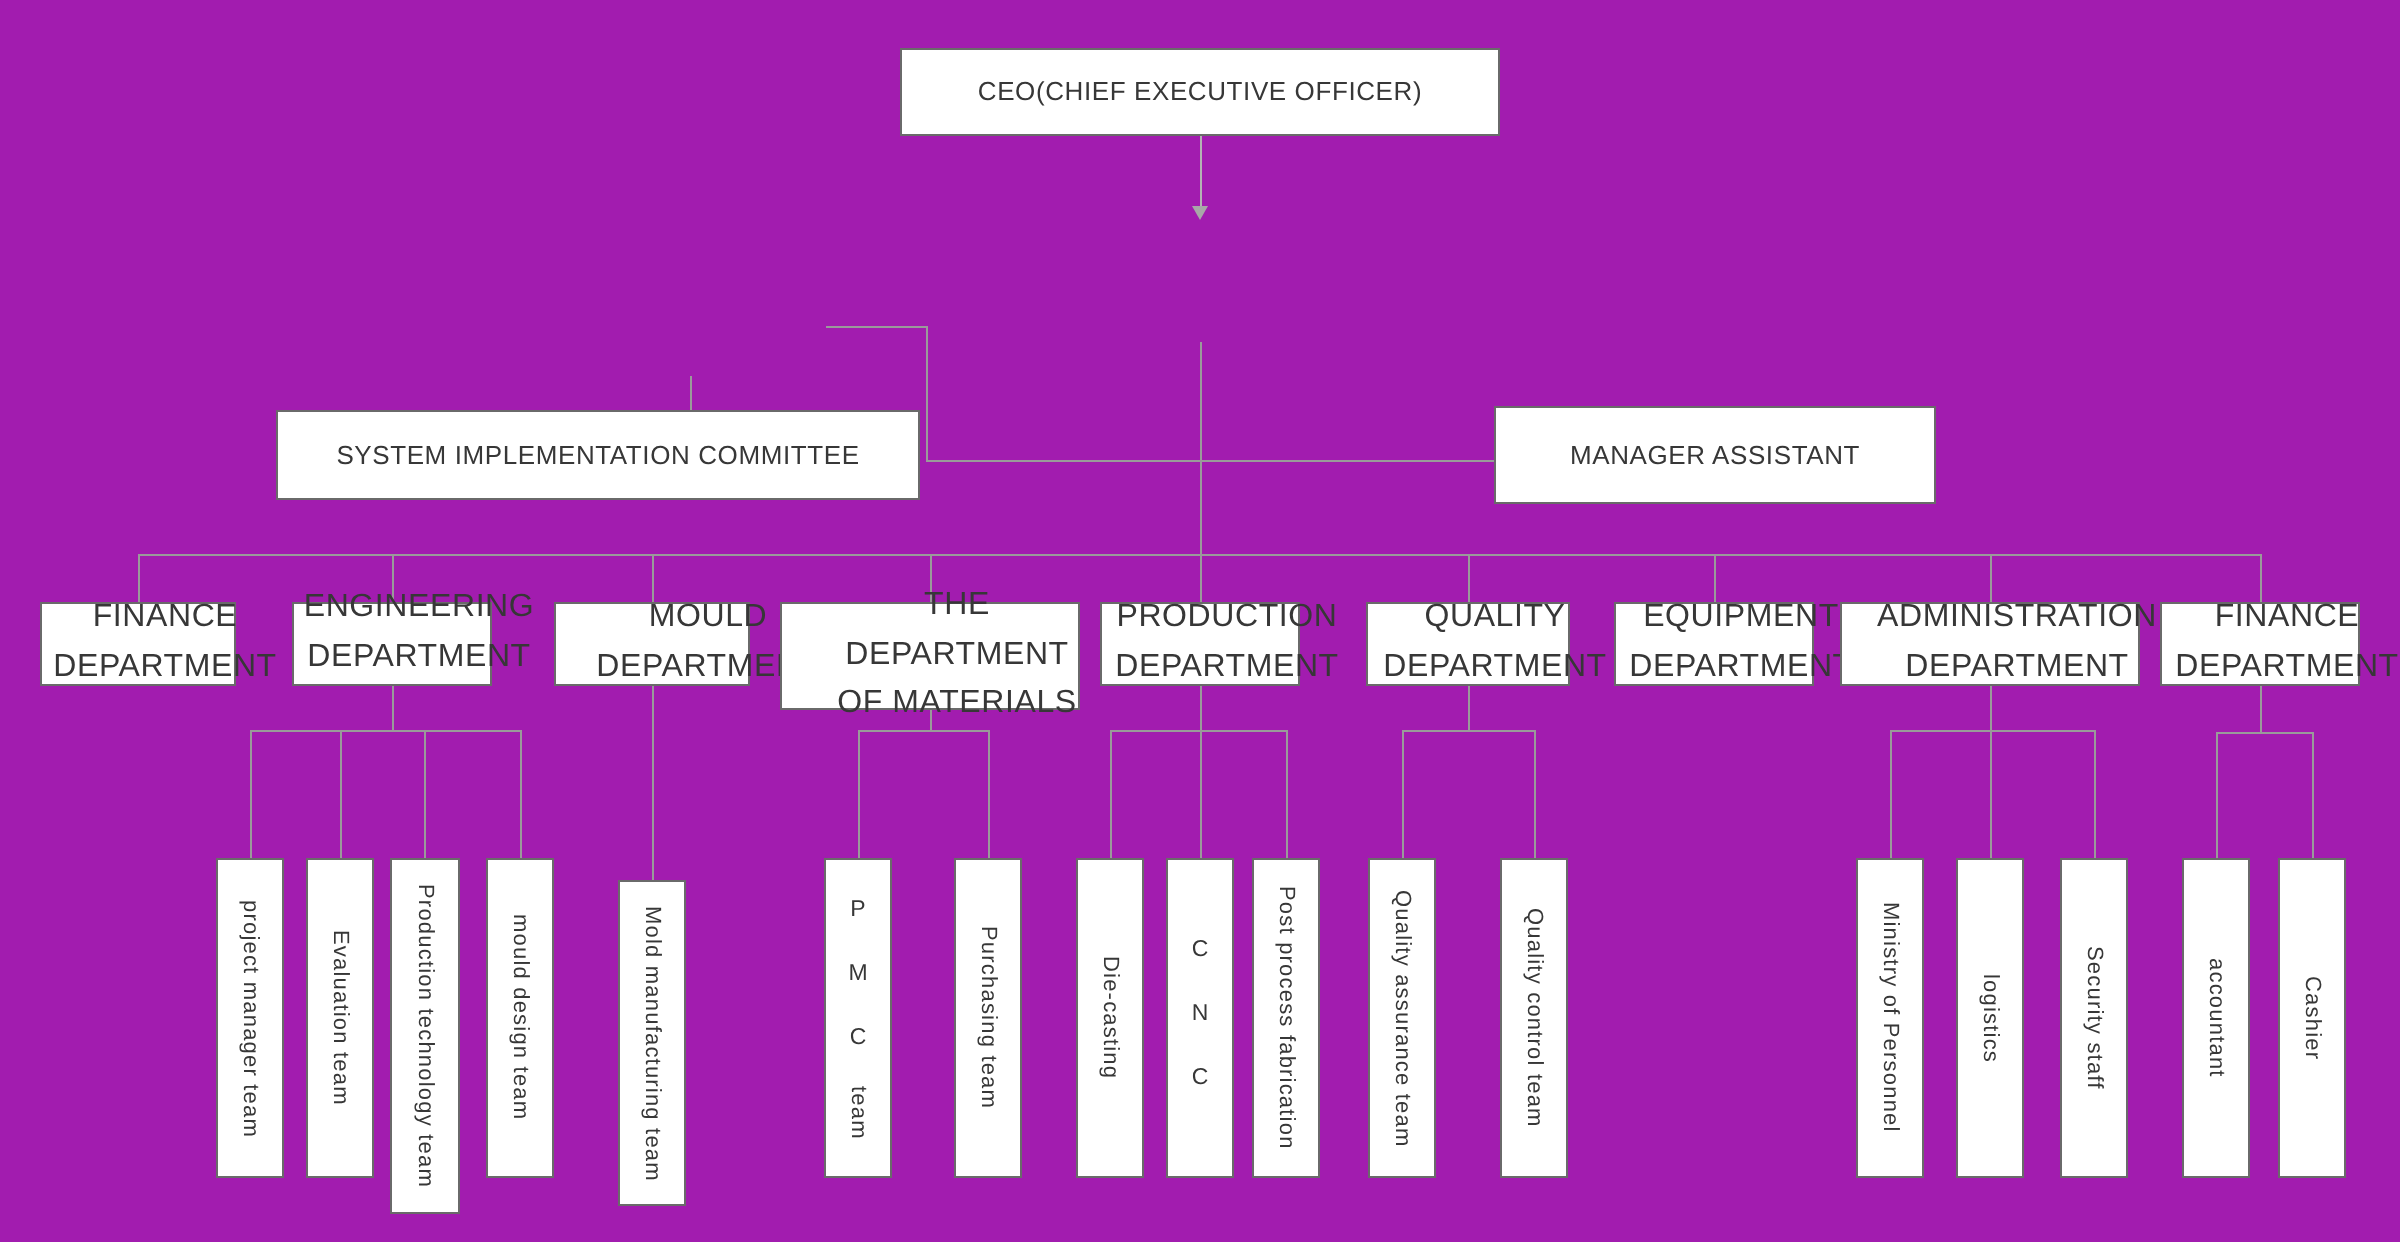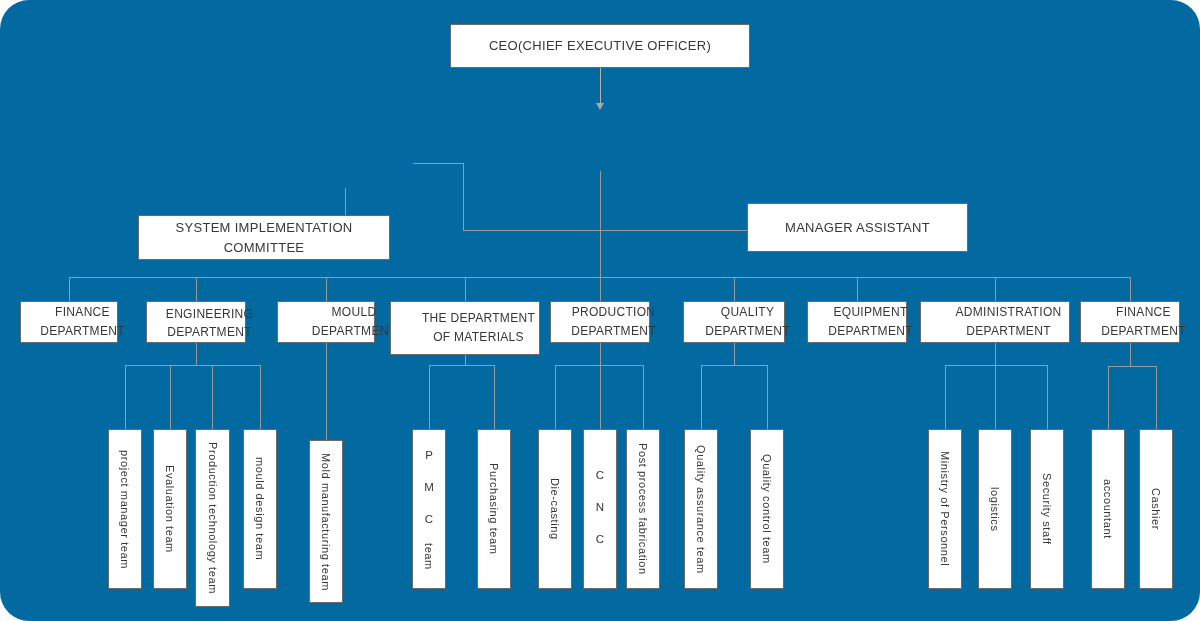--- a/index.html
+++ b/index.html
@@ -1,28 +1,28 @@
 <!DOCTYPE html>
 <html><head>
 <meta charset="utf-8">
 <style>
   html,body{margin:0;padding:0;background:#ffffff;}
   #stage{
-    position:relative;width:1200px;height:621px;background:#0369a1;overflow:hidden;
-    font-family:"Liberation Sans",sans-serif;color:#373737;border-radius:29px;
+    position:relative;width:1200px;height:621px;background:#a21caf;overflow:hidden;
+    font-family:"Liberation Sans",sans-serif;color:#373737;
   }
   .box{
     position:absolute;border:1px solid #6a6a6a;background:#ffffff;
     display:flex;align-items:center;justify-content:center;box-sizing:border-box;
   }
   .lbl{
     white-space:pre-line;text-align:center;font-size:13px;line-height:1.5;
     letter-spacing:0.3px;color:#373737;
   }
-  .dept .lbl{font-size:12px;line-height:1.55;margin-left:27px;}
+  .dept .lbl{font-size:16px;line-height:1.55;margin-left:27px;}
   .team{
     position:absolute;border:1px solid #6a6a6a;background:#ffffff;box-sizing:border-box;
     display:flex;flex-direction:column;align-items:center;justify-content:center;gap:14px;
   }
   .vtext{
     writing-mode:vertical-rl;text-orientation:mixed;font-size:11px;
     letter-spacing:0.6px;color:#373737;white-space:nowrap;
   }
   .uptext{
     writing-mode:vertical-rl;text-orientation:upright;font-size:11.5px;
@@ -98,21 +98,21 @@
   <div class="hl" style="left:1108px;top:366px;width:48px;"></div>
   <div class="vl" style="left:1108px;top:366px;height:63px;"></div>
   <div class="vl" style="left:1156px;top:366px;height:63px;"></div>
 
   <div class="box" style="left:450px;top:24px;width:300px;height:44px;">
     <span class="lbl">CEO(CHIEF EXECUTIVE OFFICER)</span>
   </div>
 
 
 
-  <div class="box" style="left:138px;top:215px;width:252px;height:45px;">
+  <div class="box" style="left:138px;top:205px;width:322px;height:45px;">
     <span class="lbl">SYSTEM IMPLEMENTATION COMMITTEE</span>
   </div>
 
   <div class="box" style="left:747px;top:203px;width:221px;height:49px;align-items:center;">
     <span class="lbl">MANAGER ASSISTANT</span>
   </div>
 
   <div class="box dept" style="left:20px;top:301px;width:98px;height:42px;">
     <span class="lbl">FINANCE
 DEPARTMENT</span>

